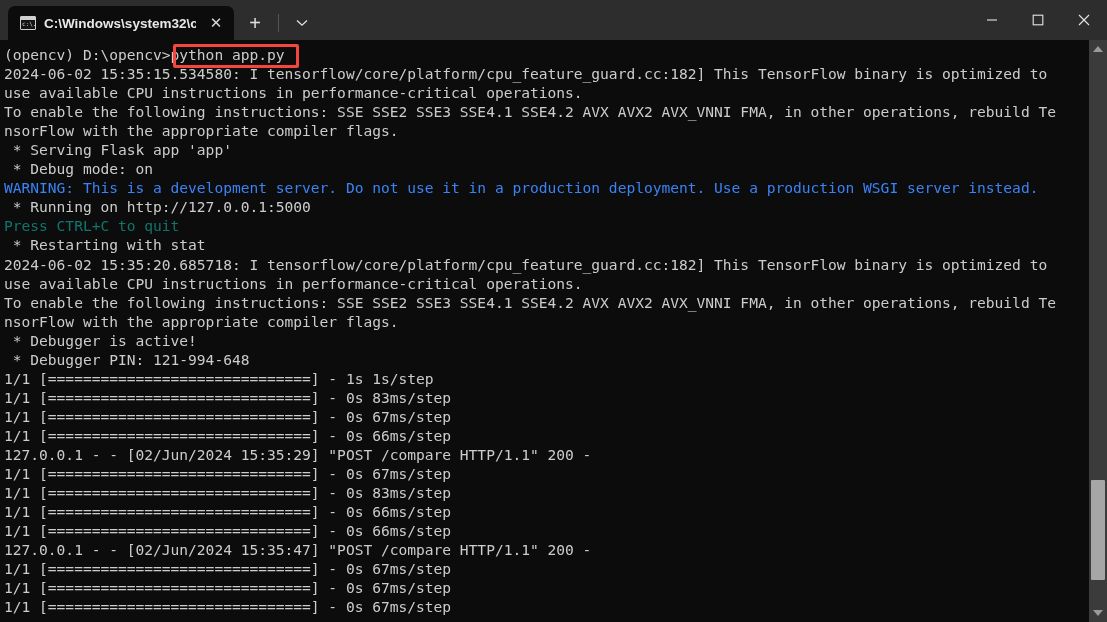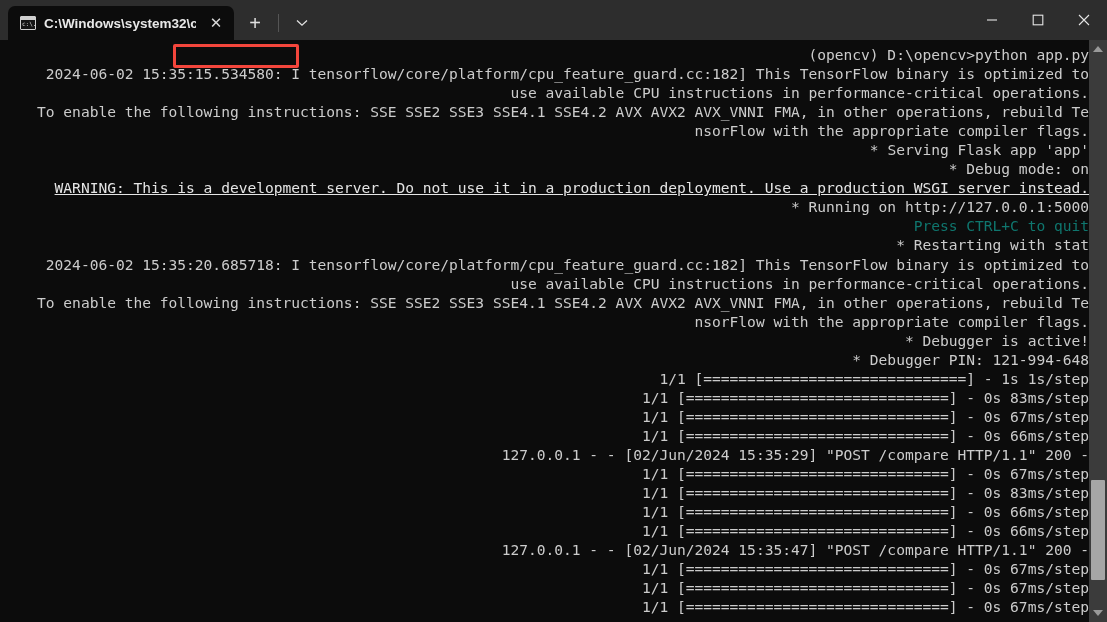--- a/index.html
+++ b/index.html
@@ -149,22 +149,22 @@
     width: 1085px;
     font-family: "DejaVu Sans Mono", monospace;
     font-size: 14.6px;
     line-height: 19.05px;
     color: #cccccc;
     white-space: pre;
     letter-spacing: -0.02px;
     padding-top: 5px;
     box-sizing: border-box;
   }
-  .line { height: 19.05px; text-align: right; }
-  .c-red    { color: #e5e5e5; text-decoration: underline; }
+  .line { height: 19.05px; }
+  .c-red    { color: #3b82f6; }
   .c-yellow { color: #0f766e; }
   .c-white  { color: #cccccc; }
 
   
   .annot-box {
     position: absolute;
     left: 173px;
     top: 4px;
     width: 126px;
     height: 24px;

